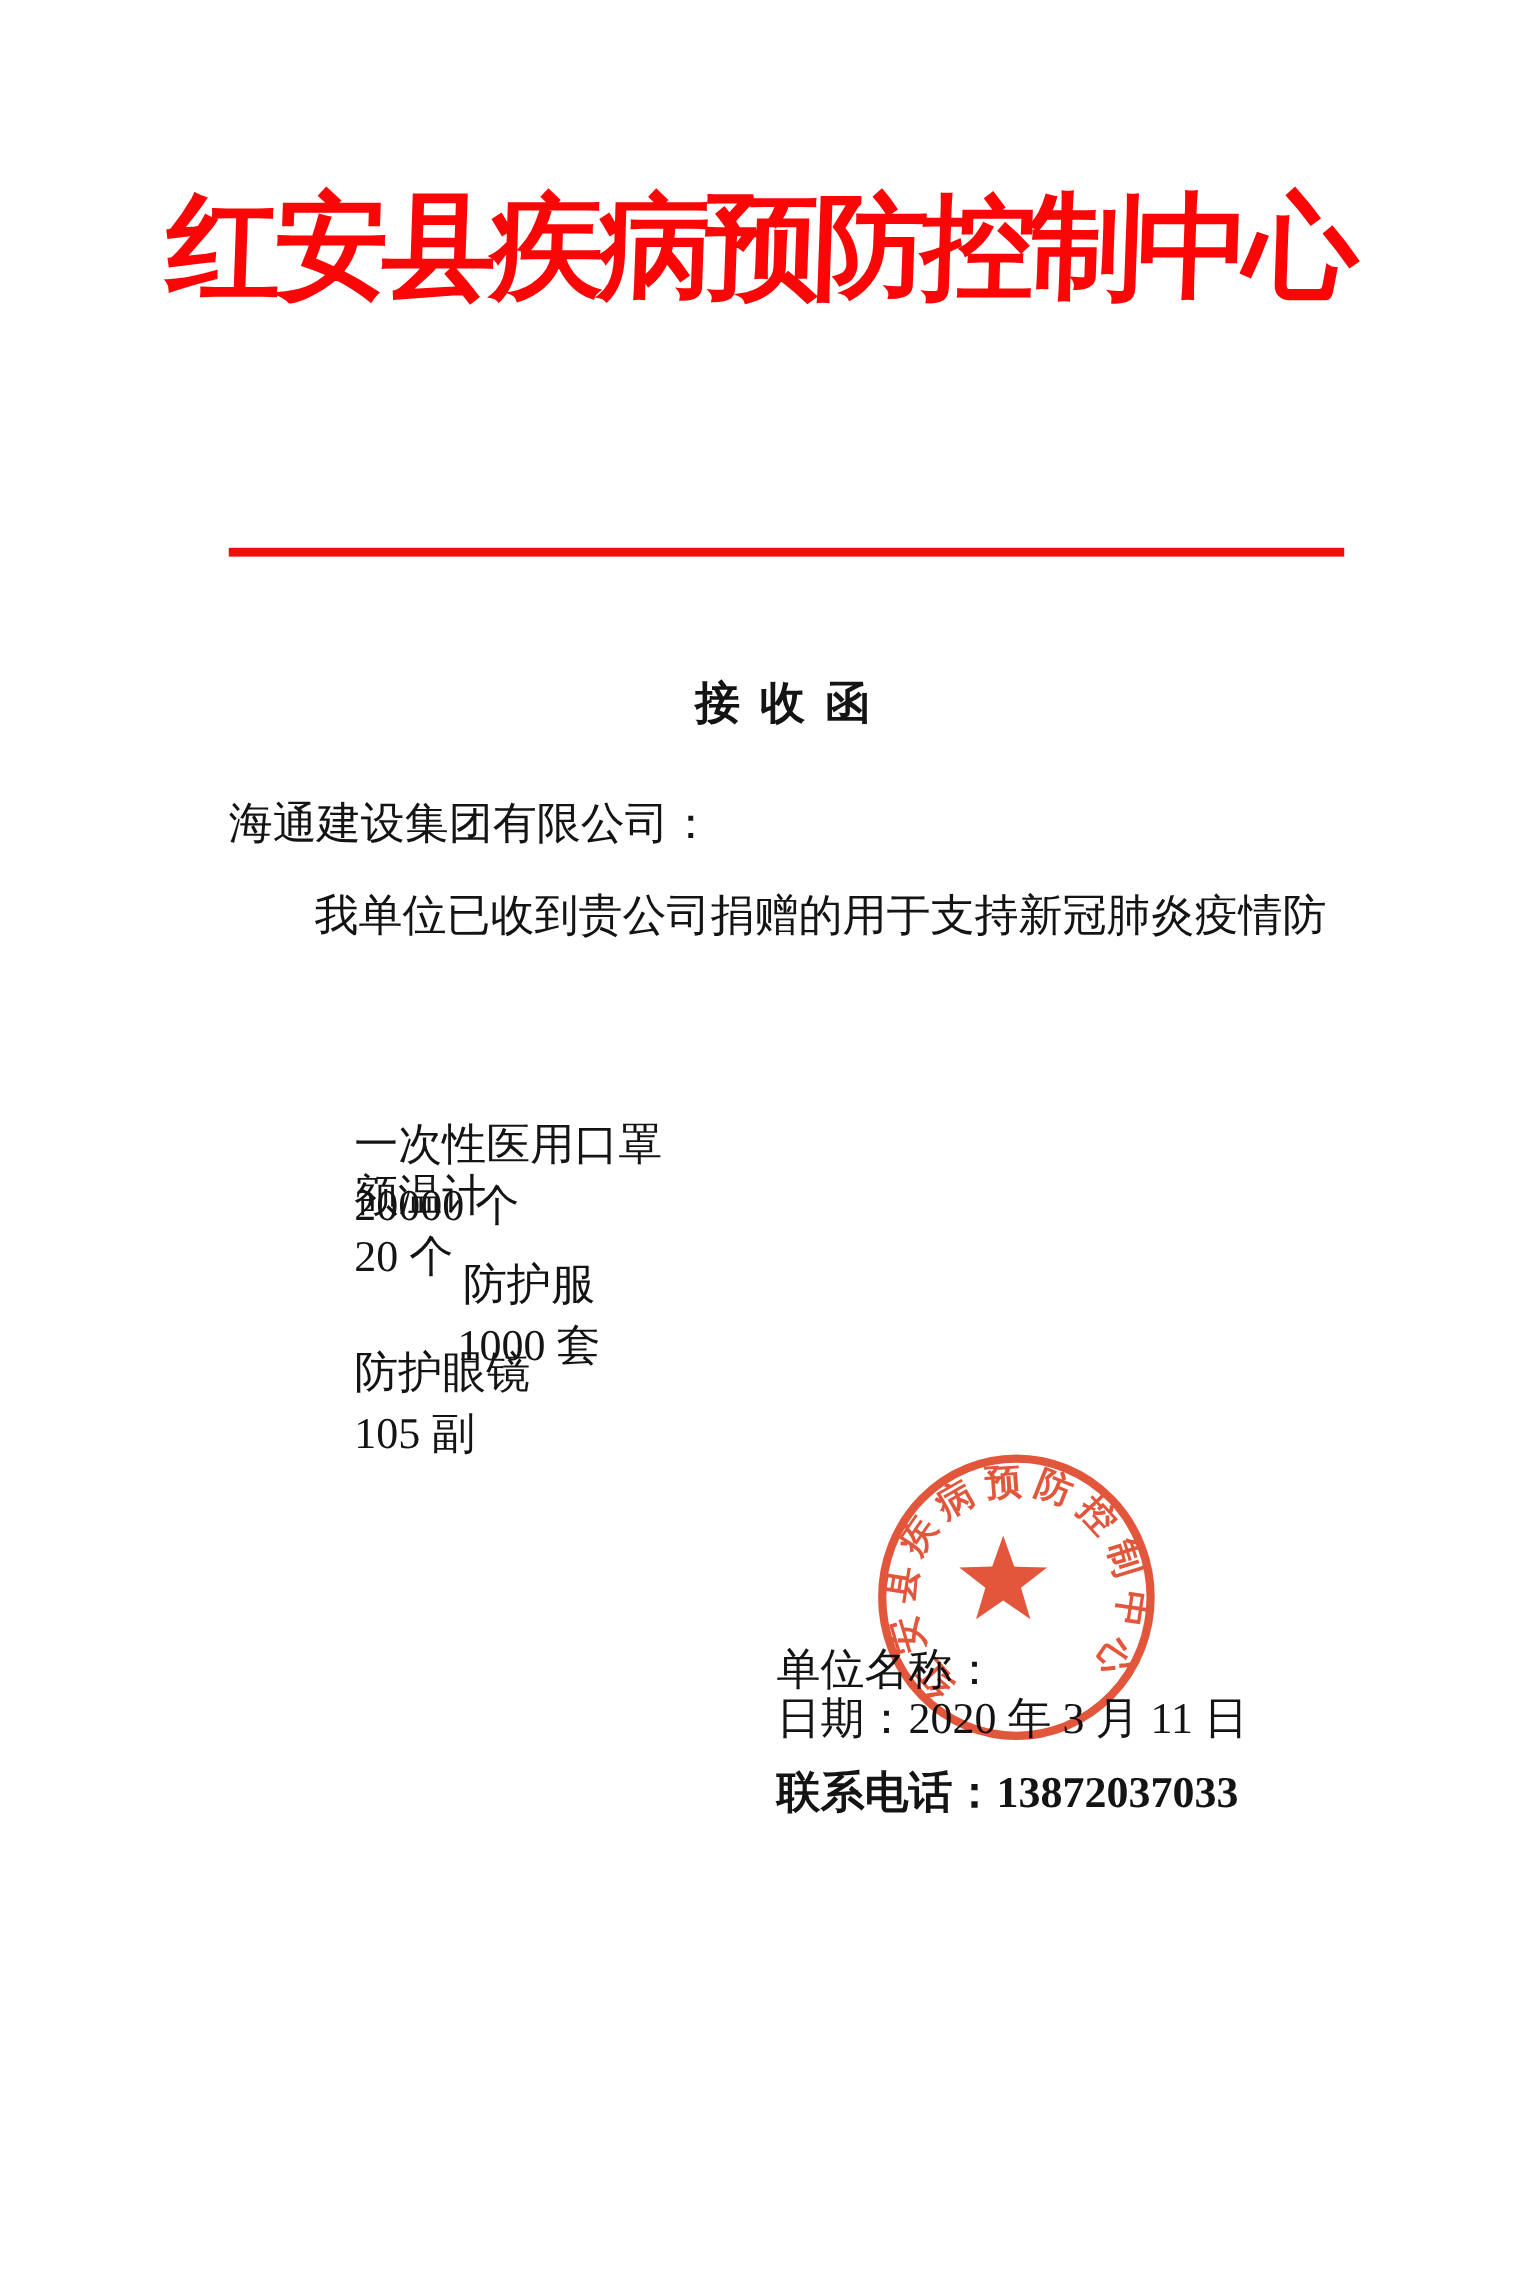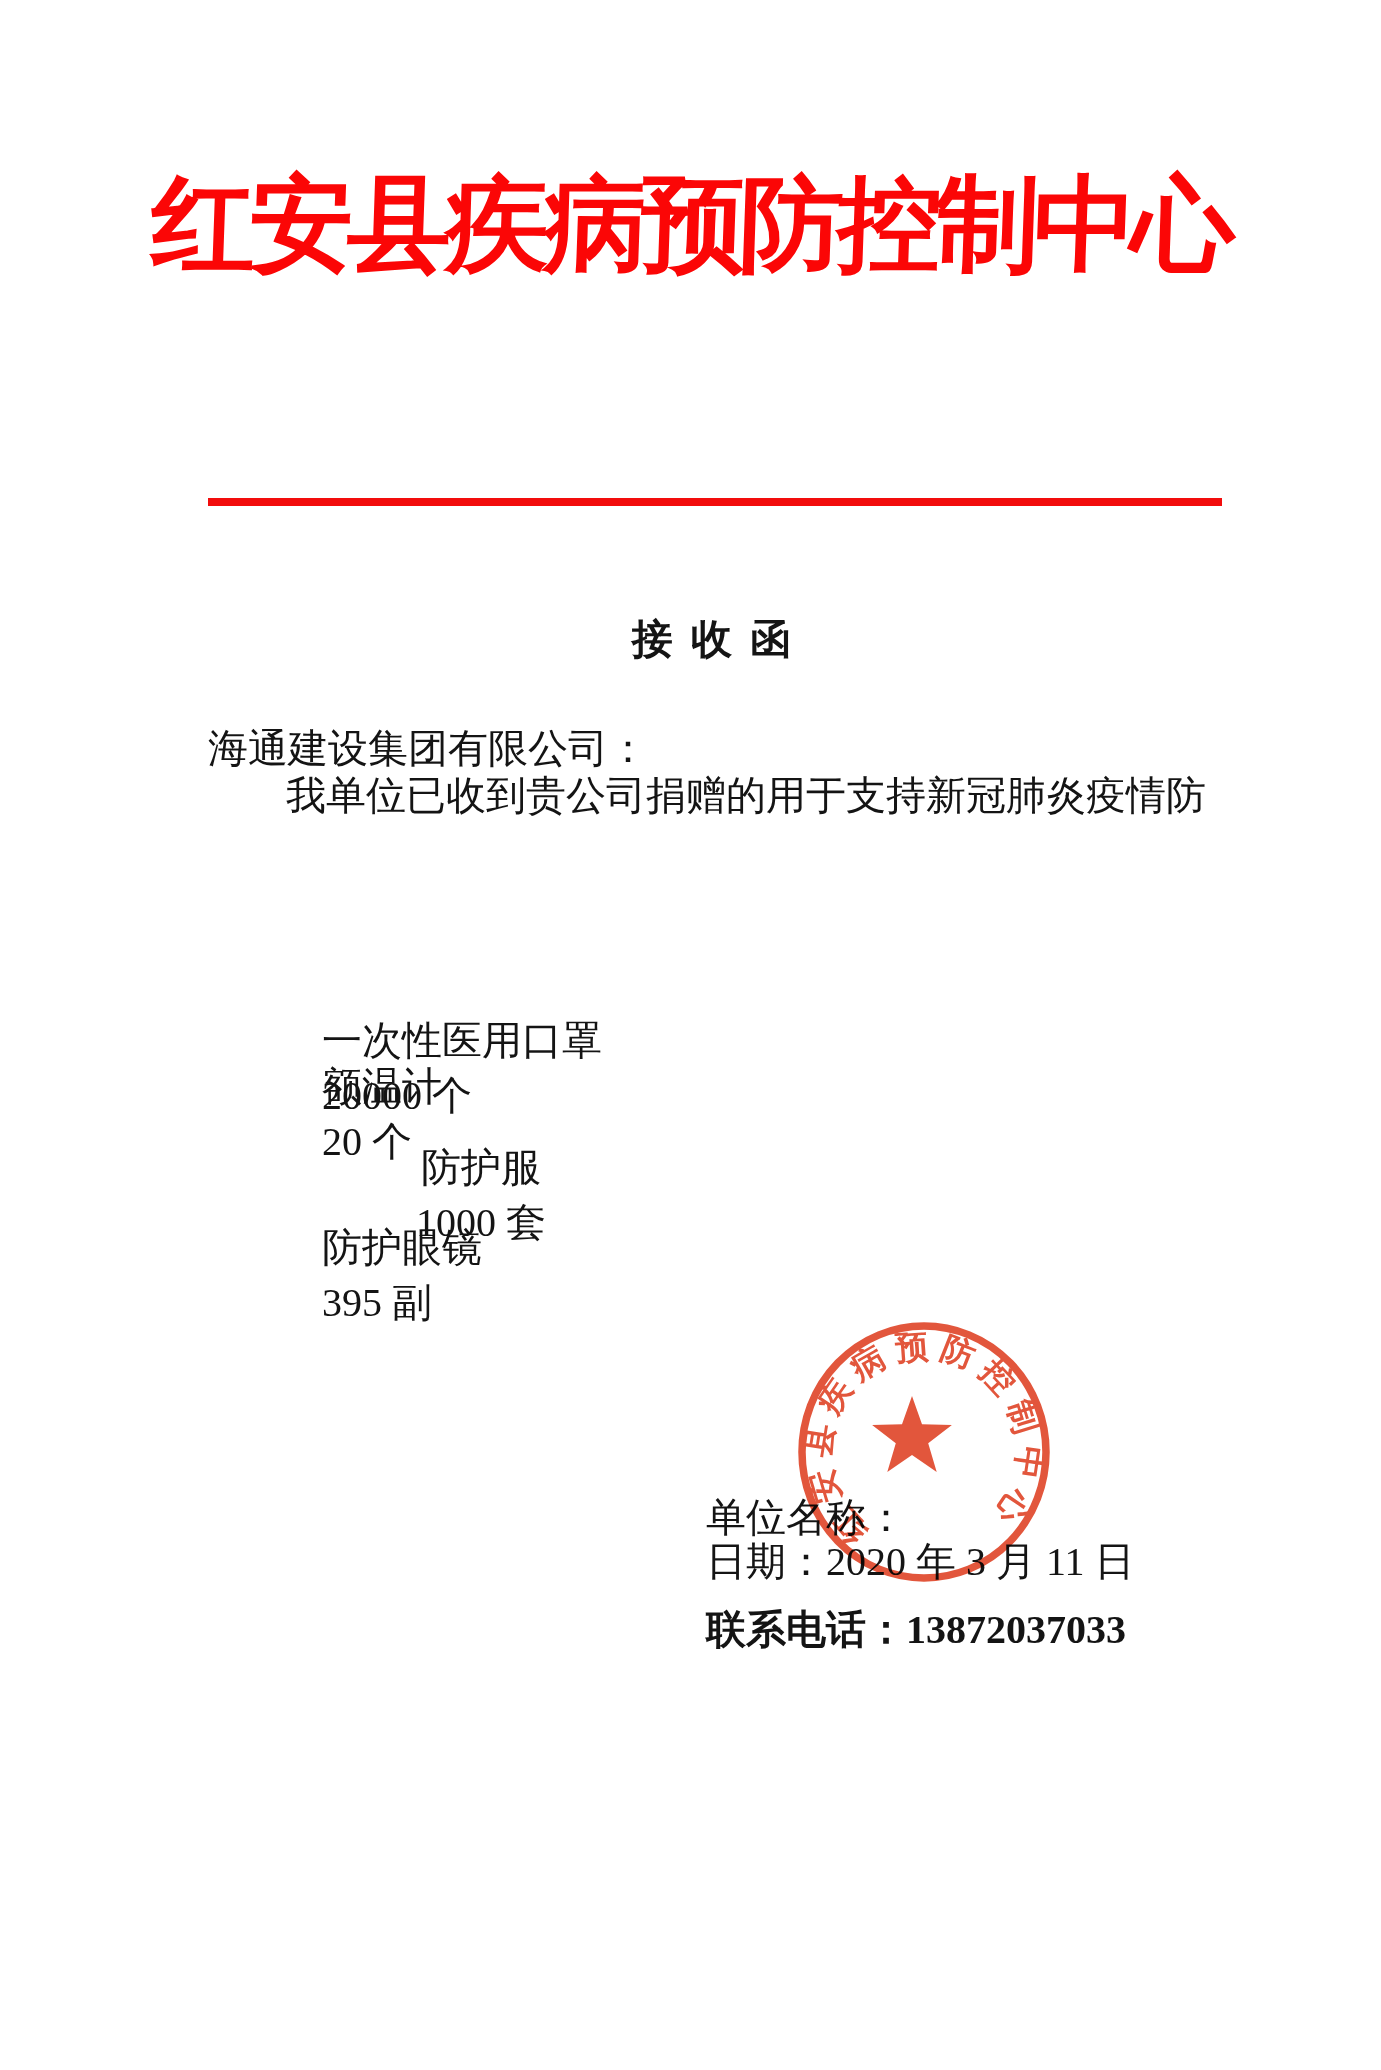--- a/index.html
+++ b/index.html
@@ -46,21 +46,21 @@
     padding-left: 23px;
   }
   .line {
     position: absolute;
     font-size: 40px;
     line-height: 46px;
     white-space: pre;
     margin-top: 29px;
   }
   .salutation { left: 208px; top: 697px; }
-  .para-1     { left: 286px; top: 744px; }
+  .para-1     { left: 286px; top: 780px; }
   .para-2     { left: 208px; top: 860px; }
   .item       { position: absolute; left: 282px; font-size: 40px; white-space: pre; }
   .item-1 { top: 966px; }
   .item-2 { top: 1012px; }
   .item-3 { top: 1093px; text-align: center; }
   .item-4 { top: 1173px; }
   .item-name { display: inline-block; min-width: 318px; }
   .footer-line { left: 666px; }
   .footer-1 { top: 1420px; }
   .footer-2 { top: 1464px; }
@@ -105,21 +105,21 @@
   <div class="item item-2">
     <span class="item-name">额温计</span>
     <span class="item-qty">20 个</span>
   </div>
   <div class="item item-3">
     <span class="item-name">防护服</span>
     <span class="item-qty">1000 套</span>
   </div>
   <div class="item item-4">
     <span class="item-name">防护眼镜</span>
-    <span class="item-qty">395 副</span>
+    <span class="item-qty">105 副</span>
   </div>
 
   <div class="line footer-line footer-1">
     <span>单位名称：</span><span></span>
   </div>
   <div class="line footer-line footer-2">
     <span>日期：</span><span>2020 年 3 月 11 日</span>
   </div>
   <div class="line footer-line footer-4">
     <span>联系电话：</span><span>13872037033</span>

